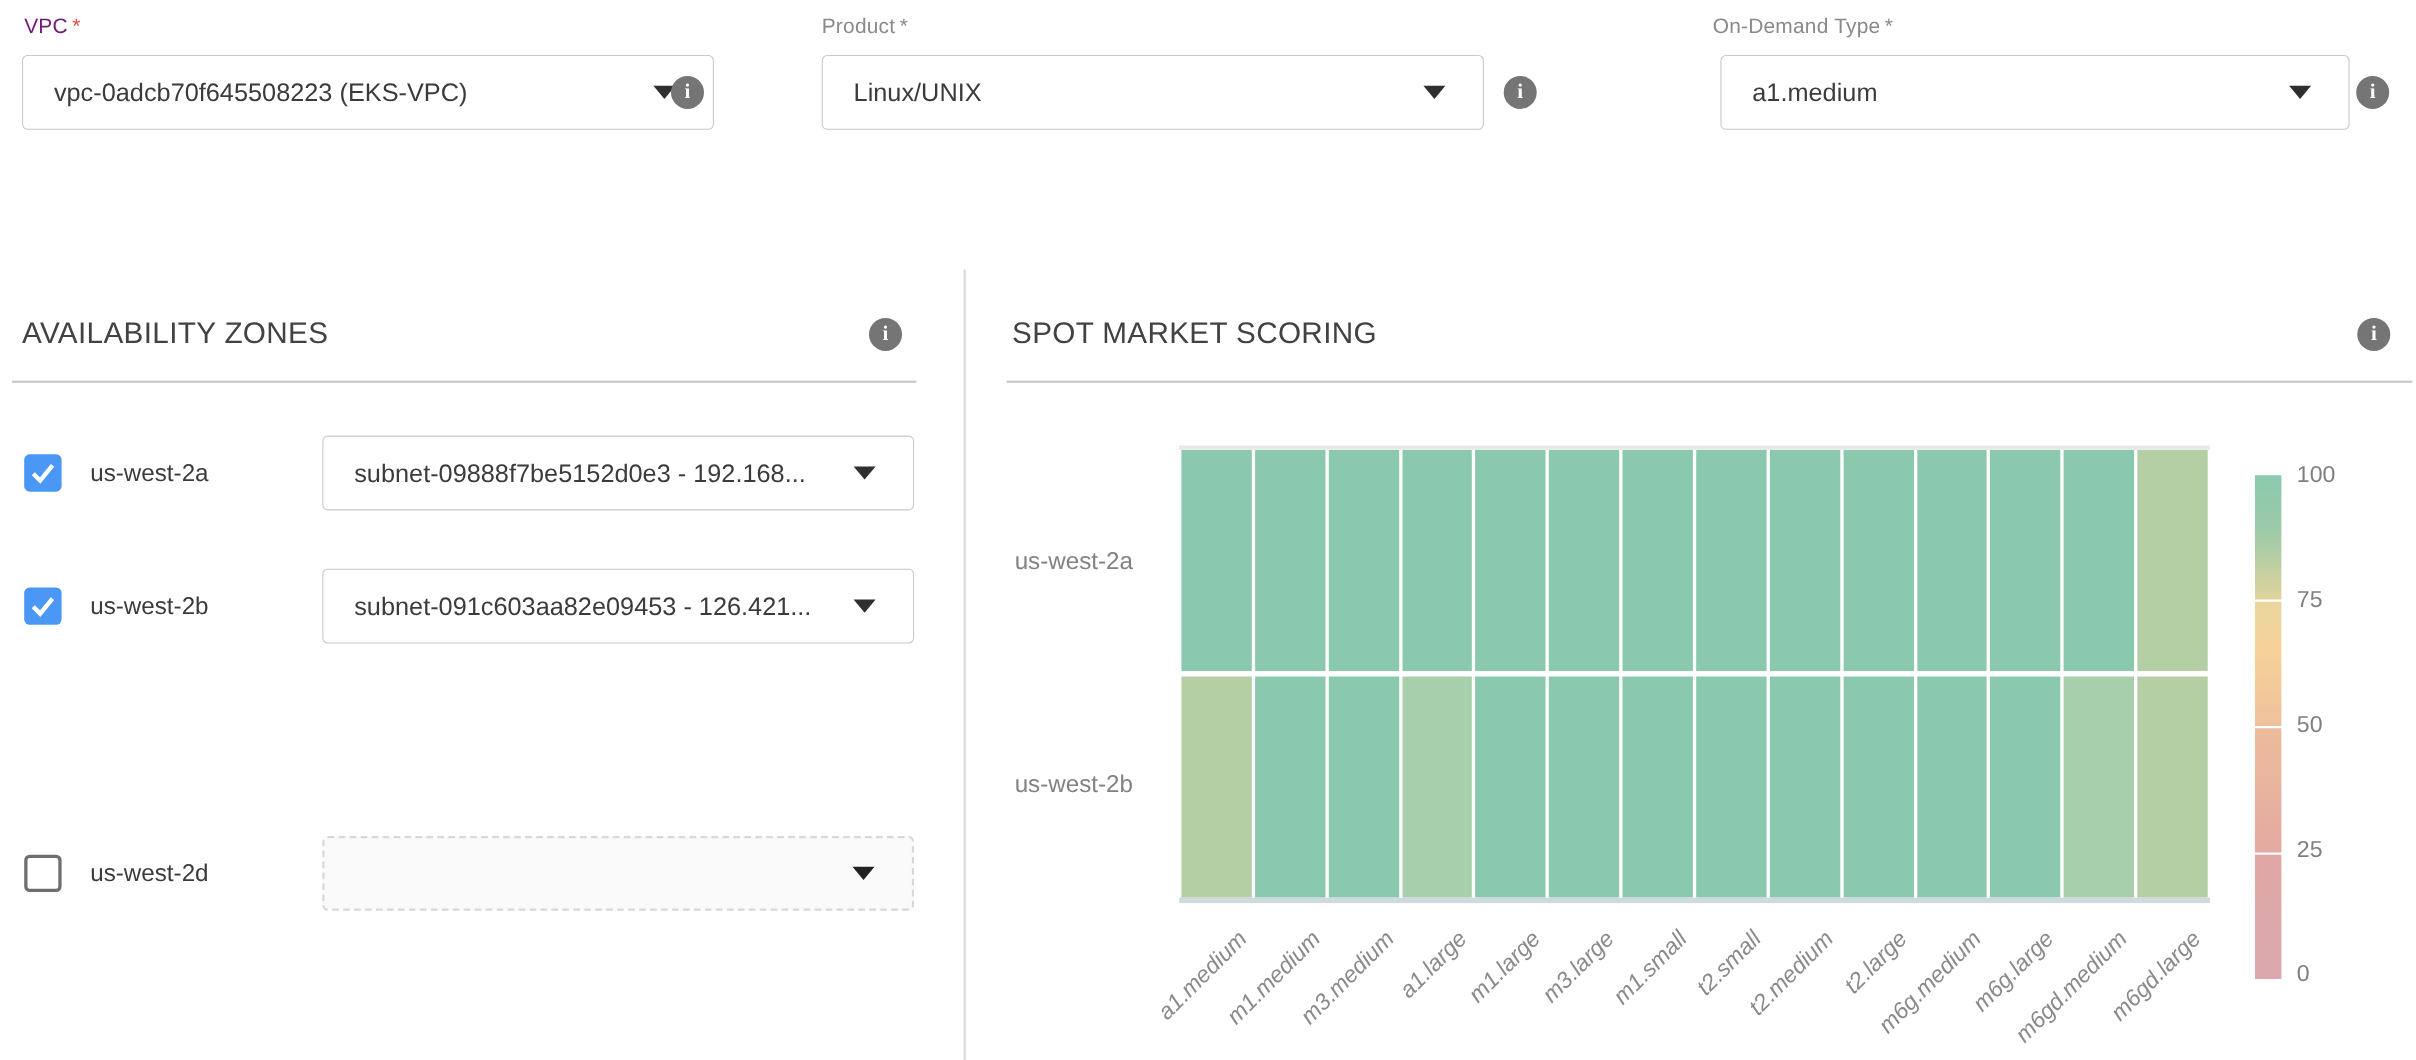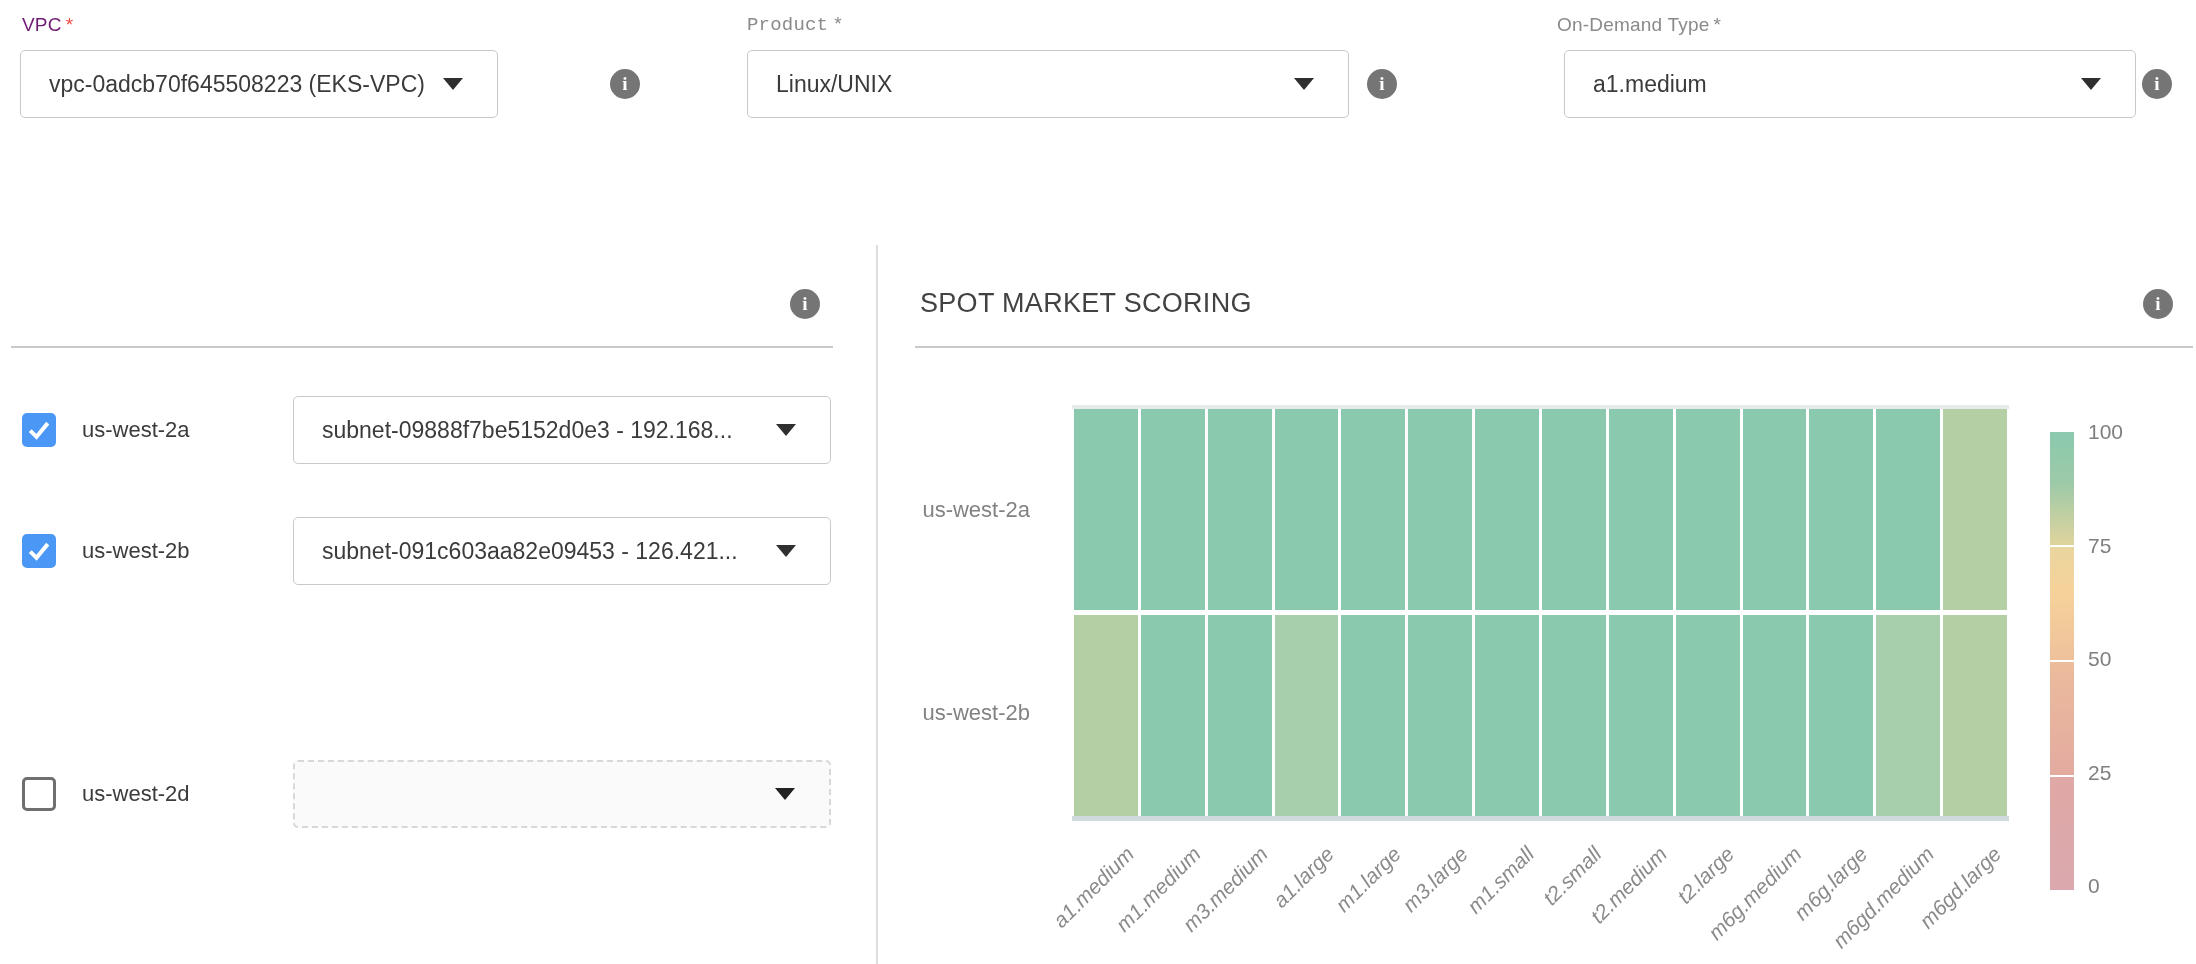--- a/index.html
+++ b/index.html
@@ -17,23 +17,23 @@
                 font-size:23px; color:#3b3b3b; cursor:pointer; }
   .select-box .select-value { white-space:nowrap; overflow:hidden; }
   .caret { width:0; height:0; border-left:10px solid transparent; border-right:10px solid transparent;
            border-top:12px solid #2f2f2f; margin-left:auto; margin-right:34px; flex:none; }
 
   .info-icon { position:absolute; width:30px; height:30px; border-radius:50%; background:#757575;
                color:#fff; font-size:19px; font-weight:bold; display:flex; align-items:center;
                justify-content:center; cursor:pointer; font-family:"Liberation Serif", serif; }
 
   #vpc-label        { left:22px;   top:14px; }
-  #vpc-select       { left:20px;   top:50px;  width:478px; }
+  #vpc-select       { left:20px;   top:50px;  width:629px; }
   #vpc-info         { left:610px;  top:69px; }
-  #product-label    { left:747px;  top:14px;font-family:Liberation Mono, monospace; }
+  #product-label    { left:747px;  top:14px; }
   #product-select   { left:747px;  top:50px;  width:602px; }
   #product-info     { left:1367px; top:69px; }
   #odt-label        { left:1557px; top:14px; }
   #odt-select       { left:1564px; top:50px;  width:572px; }
   #odt-info         { left:2142px; top:69px; }
 
   
   .vdivider { position:absolute; left:876px; top:245px; width:2px; height:719px; background:#ddd; }
 
   .section-title { position:absolute; font-size:27px; font-weight:400; color:#424242; letter-spacing:.3px; }
@@ -103,20 +103,21 @@
     <span class="lbl">On-Demand Type</span><span class="req">*</span>
   </div>
   <div class="select-box" id="odt-select">
     <span class="select-value">a1.medium</span>
     <span class="caret"></span>
   </div>
   <div class="info-icon" id="odt-info">i</div>
 
   <div class="vdivider"></div>
 
+  <h2 class="section-title" id="az-title">AVAILABILITY ZONES</h2>
   <div class="info-icon" id="az-info">i</div>
   <div id="az-rule"></div>
   <div class="az-rows">
       <div class="az-row" style="top: 0px;">
         <div class="cb on">
           <svg viewBox="0 0 24 24">
             <polyline points="5,12.5 10,17.5 19,6.5" fill="none" stroke="#fff" stroke-width="3.2"></polyline>
           </svg>
         </div>
         <span class="zone">us-west-2a</span>

